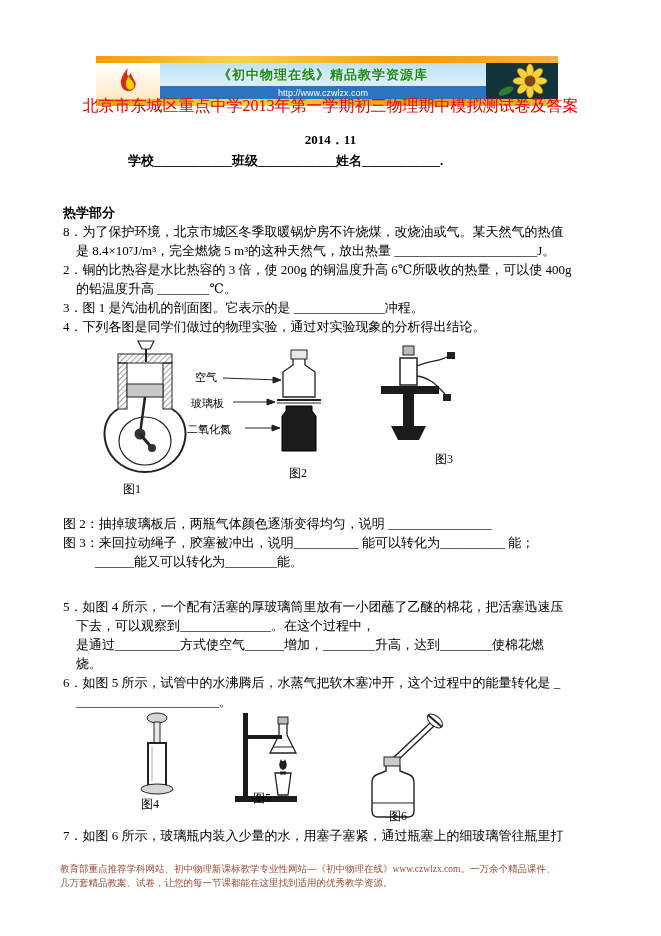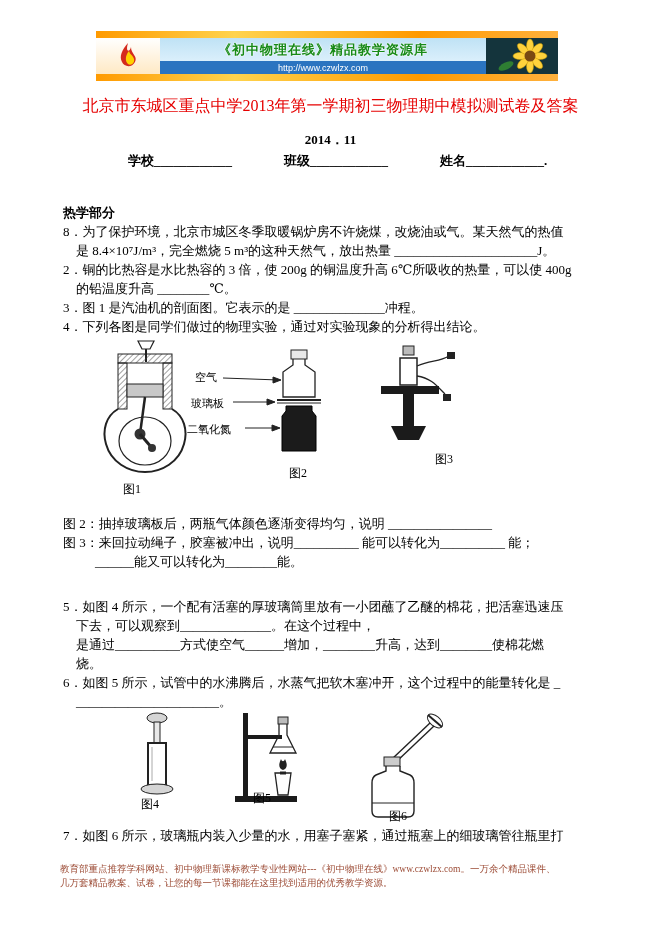--- a/index.html
+++ b/index.html
@@ -1,42 +1,42 @@
 <!DOCTYPE html>
 <html><head>
 <meta charset="utf-8">
 <style>
   * { margin:0; padding:0; box-sizing:border-box; }
   html,body { width:661px; height:936px; background:#ffffff; overflow:hidden; }
   .page { position:relative; width:661px; height:936px; background:#fff;
           font-family:"Liberation Serif","DejaVu Serif",serif; color:#000; }
 
   
-  .banner { position:absolute; left:96px; top:31px; width:462px; height:50px;
+  .banner { position:absolute; left:96px; top:56px; width:462px; height:50px;
             display:flex; flex-direction:column; }
   .banner-bar { height:7px; background:linear-gradient(90deg,#ff9a00,#ffd34d 30%,#ff9a00 70%,#ffb13d); }
   .banner-main { flex:1; display:flex; overflow:hidden; }
   .banner-logo { width:64px; background:linear-gradient(#ffffff,#ffe9c4);
                  display:flex; align-items:center; justify-content:center; }
   .banner-center { flex:1; display:flex; flex-direction:column;
                    background:linear-gradient(#bfe2f5,#eaf7ff); }
   .banner-title-row { flex:1; display:flex; align-items:center; justify-content:center;
                       color:#178a17; font-weight:bold; font-size:13px; letter-spacing:1px;
                       text-shadow:0 0 2px #fff, 0 0 2px #fff; white-space:nowrap; }
   .banner-url-row { height:13px; background:#2b74c0; color:#fff; font-size:9px;
                     display:flex; align-items:center; justify-content:center;
                     font-family:"Liberation Sans","DejaVu Sans",sans-serif; }
   .banner-flower { width:72px; }
 
   
   .doc-title { position:absolute; top:96px; left:0; width:100%; text-align:center;
                color:#e60000; font-weight:normal; font-size:16px; white-space:nowrap; }
   .doc-date { position:absolute; top:131px; left:0; width:100%; text-align:center;
               font-weight:bold; font-size:13px; }
-  .form-line { position:absolute; top:152px; left:128px; display:flex; gap:52px;
+  .form-line { position:absolute; top:152px; left:128px; display:flex; 
                font-size:13px; font-weight:bold; white-space:nowrap; }
 
   
   .content { position:absolute; left:63px; top:203px; width:537px;
              font-size:13px; line-height:19px; }
   .line { white-space:nowrap; }
   .bold { font-weight:bold; }
   .cont { padding-left:13px; }
   .cont2 { padding-left:32px; }
   .q5 { margin-top:26px; }

